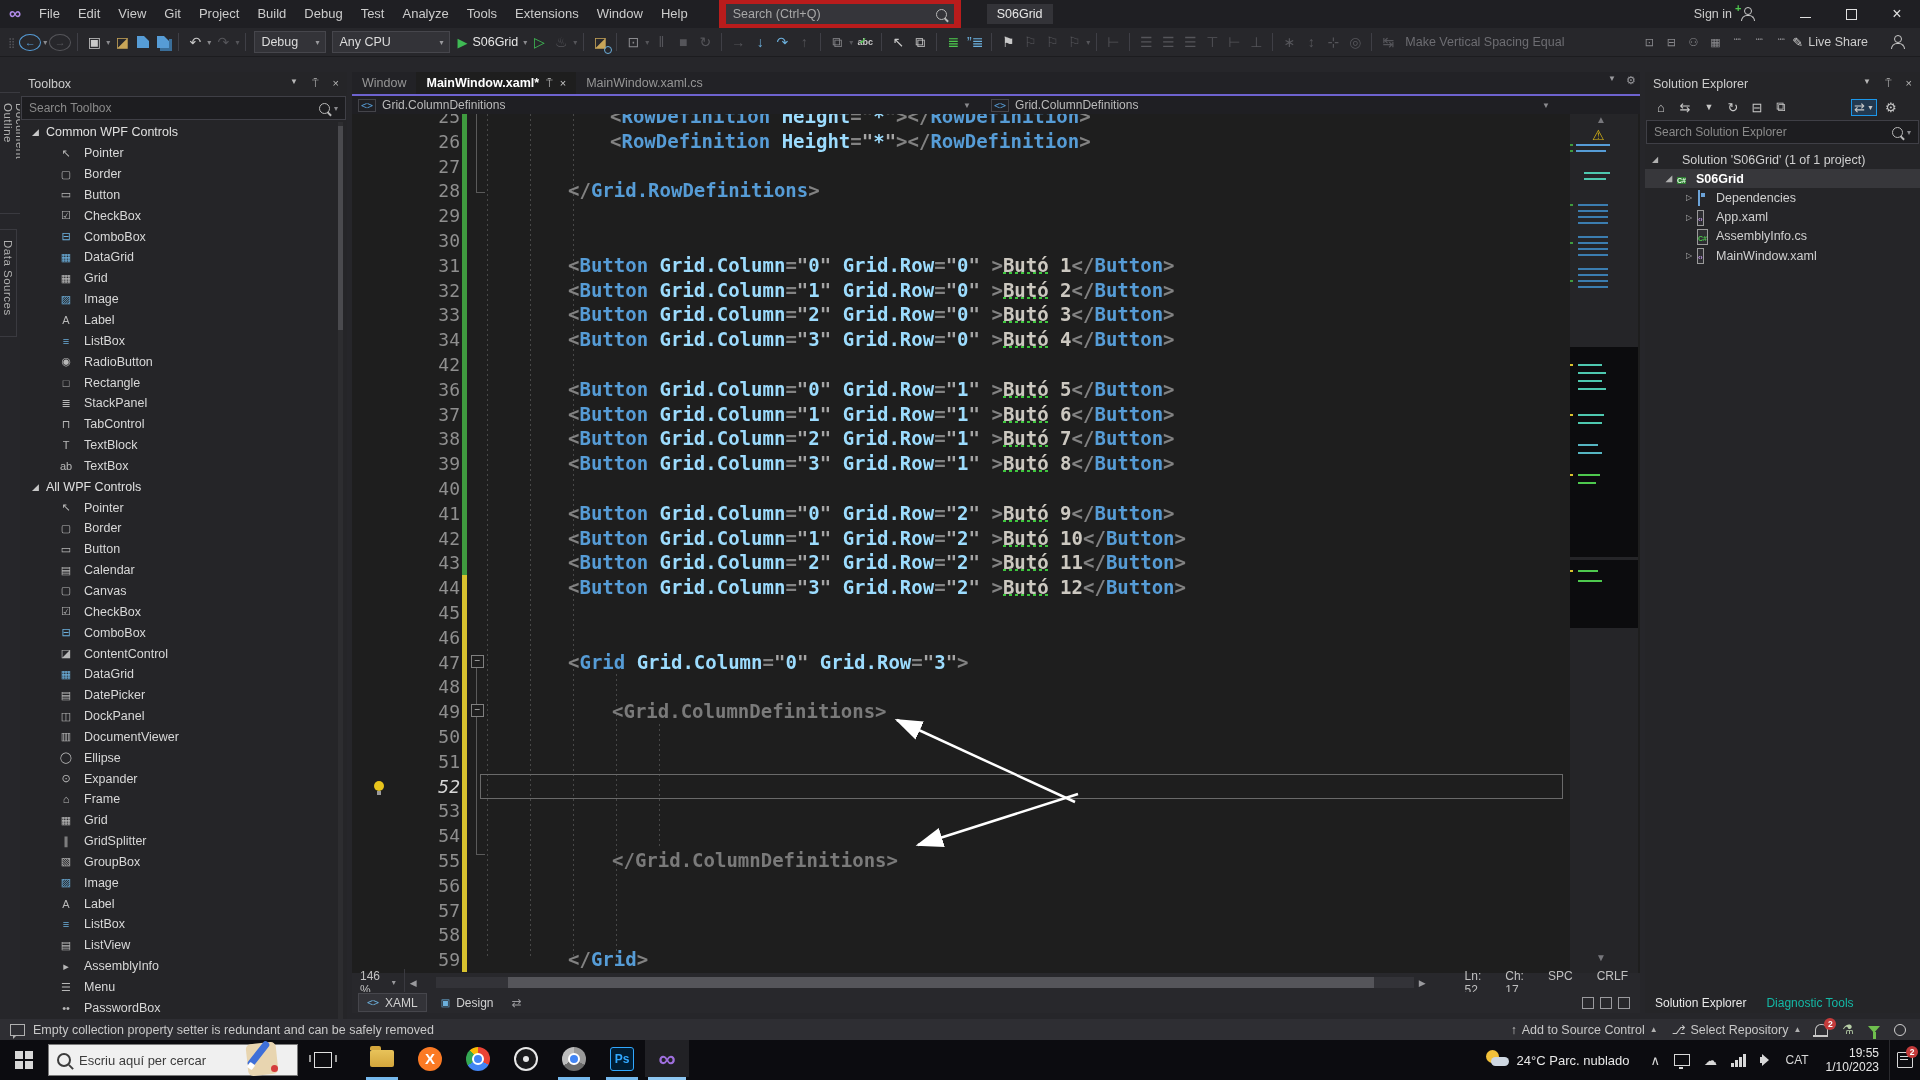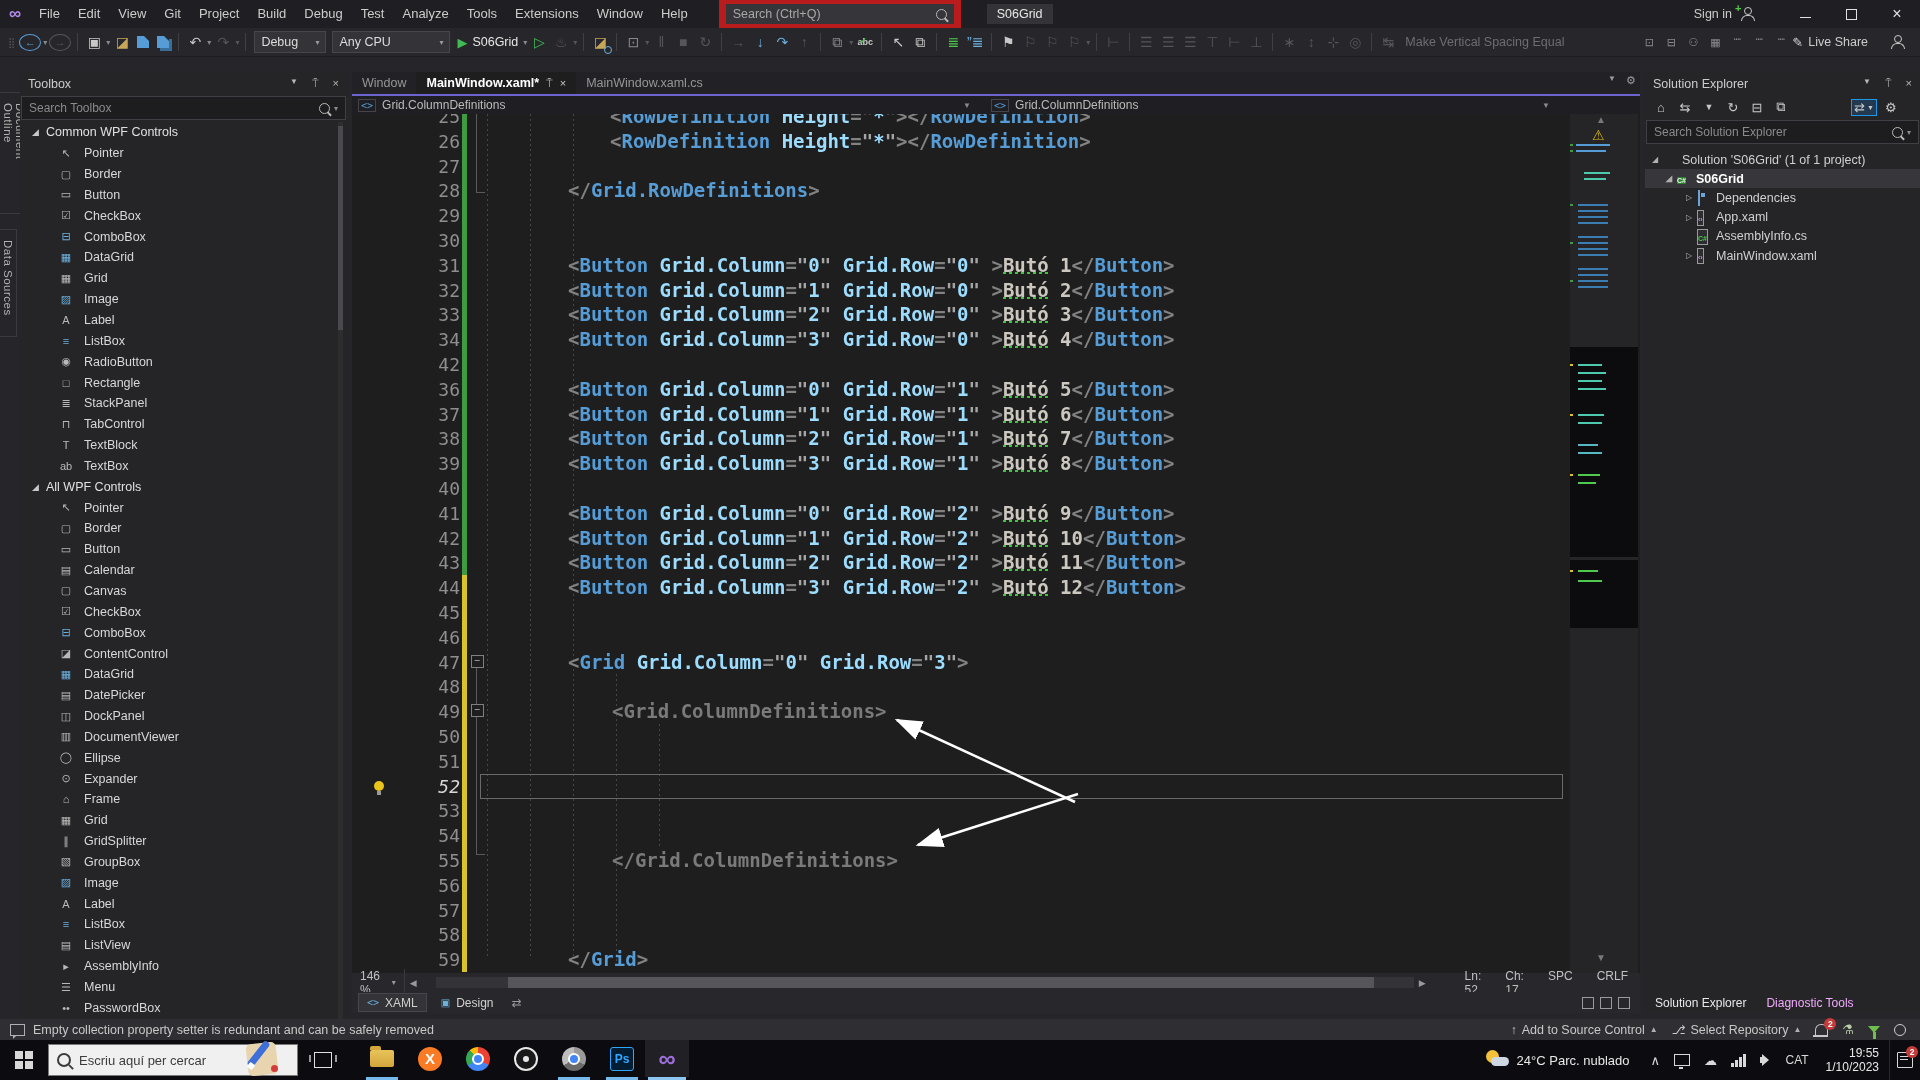--- a/index.html
+++ b/index.html
@@ -154,21 +154,21 @@
   .ico-proj{background:#2e7d32;width:12px;height:12px;color:#e8ffe8;font-size:7px;line-height:12px;text-align:center;font-weight:bold;}
   .ico-dep{border:1.4px solid #6ca3d8;width:9px;height:9px;margin:1px;position:relative;}
   .ico-dep::after{content:"";position:absolute;width:4px;height:4px;background:#6ca3d8;left:2px;top:2px;}
   .ico-file{border:1px solid #9a9a9a;width:10px;height:12px;background:#2d2d31;text-align:center;}
   .ico-file span{font-size:7px;line-height:12px;font-weight:bold;}
   .x-pur{color:#c39ae8;} .x-grn{color:#4ec94e;}
 
   
   #bottabs{left:1645px;top:992px;width:275px;height:21px;display:flex;align-items:center;font-size:12px;}
   #bottabs .bt{padding:0 10px;}
-  .bt.on{color:#e8e8e8;} .bt.off{color:#f0abfc;}
+  .bt.on{color:#e8e8e8;} .bt.off{color:#14b8a6;}
 
   
   #statusbar{left:0;top:1019px;width:1920px;height:21px;background:#2e2e33;display:flex;align-items:center;font-size:12.5px;color:#c8c8c8;}
   #sb-ico{width:13px;height:10px;border:1.3px solid #b0b0b0;margin:0 8px 0 10px;position:relative;}
   #sb-ico::after{content:"";position:absolute;left:2px;bottom:-4px;border-style:solid;border-width:4px 4px 0 0;border-color:#b0b0b0 transparent transparent transparent;}
   #statusbar .right{margin-left:auto;display:flex;align-items:center;gap:14px;margin-right:14px;}
   .sb-item{display:flex;align-items:center;gap:5px;}
   .sb-car{font-size:8px;color:#b0b0b0;}
   .bell{width:11px;height:10px;border:1.4px solid #c8c8c8;border-radius:6px 6px 0 0;border-bottom:none;position:relative;}
   .bell::after{content:"";position:absolute;left:-3px;bottom:-2px;width:15px;height:2px;background:#c8c8c8;}

